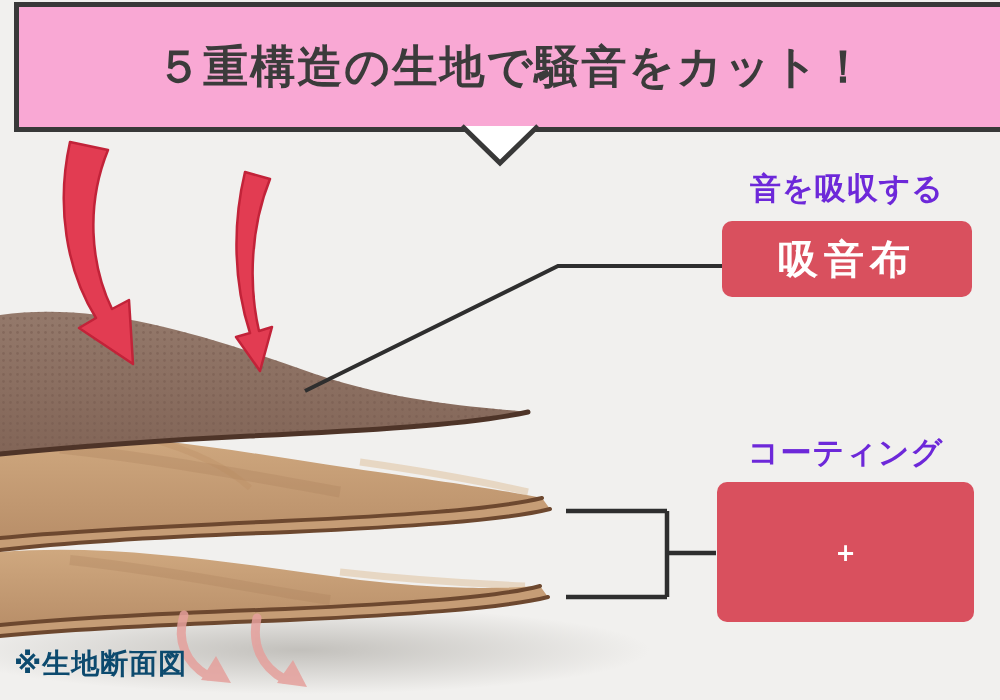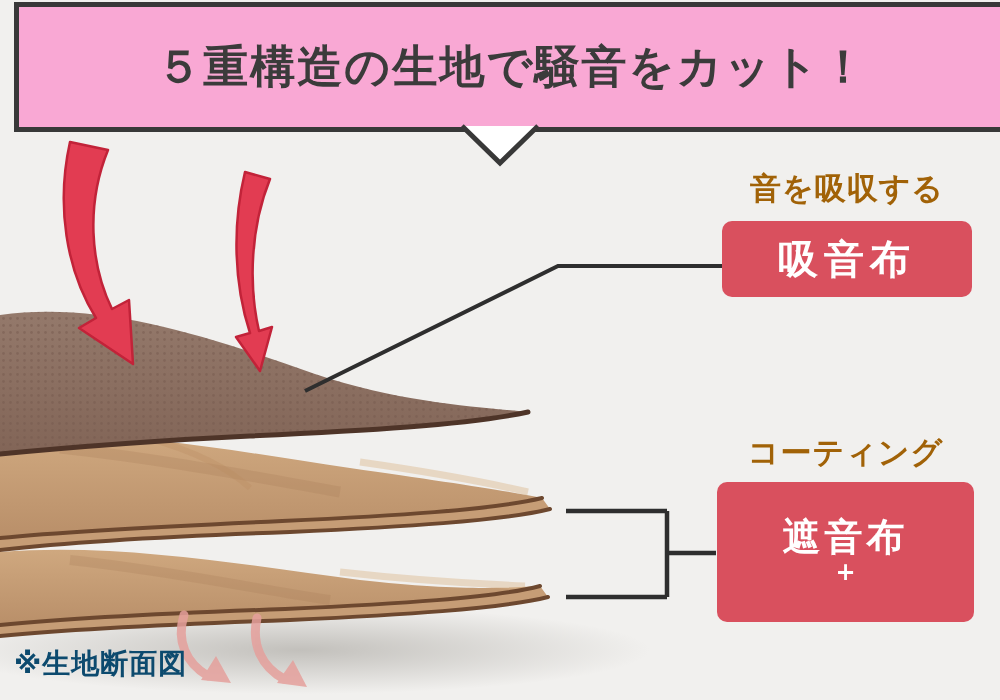--- a/index.html
+++ b/index.html
@@ -18,21 +18,21 @@
     margin-left:12px;
   }
   .bubble-title{
     font-size:45px;font-weight:700;color:#3b3b3b;letter-spacing:2px;
     white-space:nowrap;
   }
   
   .diagram{left:0;top:0;width:1000px;height:700px;z-index:2;pointer-events:none;}
   
   .caption{
-    text-align:center;font-weight:700;color:#a16207;font-size:31px;
+    text-align:center;font-weight:700;color:#6d28d9;font-size:31px;
     letter-spacing:1px;z-index:3;white-space:nowrap;
   }
   .cap-absorb{left:722px;top:168px;width:250px;}
   .cap-block{left:717px;top:432px;width:257px;}
   .pill{
     background:#d9505e;border-radius:10px;color:#ffffff;font-weight:700;
     display:flex;align-items:center;justify-content:center;z-index:3;
   }
   .pill-absorb{left:722px;top:221px;width:250px;height:76px;font-size:40px;letter-spacing:6px;}
   .pill-block{
@@ -127,17 +127,16 @@
   <path d="M 566,511 L 667,511 M 566,597 L 667,597 M 667,511 L 667,597 M 667,553 L 716,553" stroke="#2e2e2e" stroke-width="4.5" fill="none"></path>
 </svg>
 
 <div class="abs caption cap-absorb">音を吸収する</div>
 <div class="abs pill pill-absorb">
   <span>吸音布</span>
 </div>
 
 <div class="abs caption cap-block">コーティング</div>
 <div class="abs pill pill-block">
-  <span class="l1">遮音布</span>
   <span class="lp">+</span>
 </div>
 
 <div class="abs note">※生地断面図</div>
 
 </body></html>

